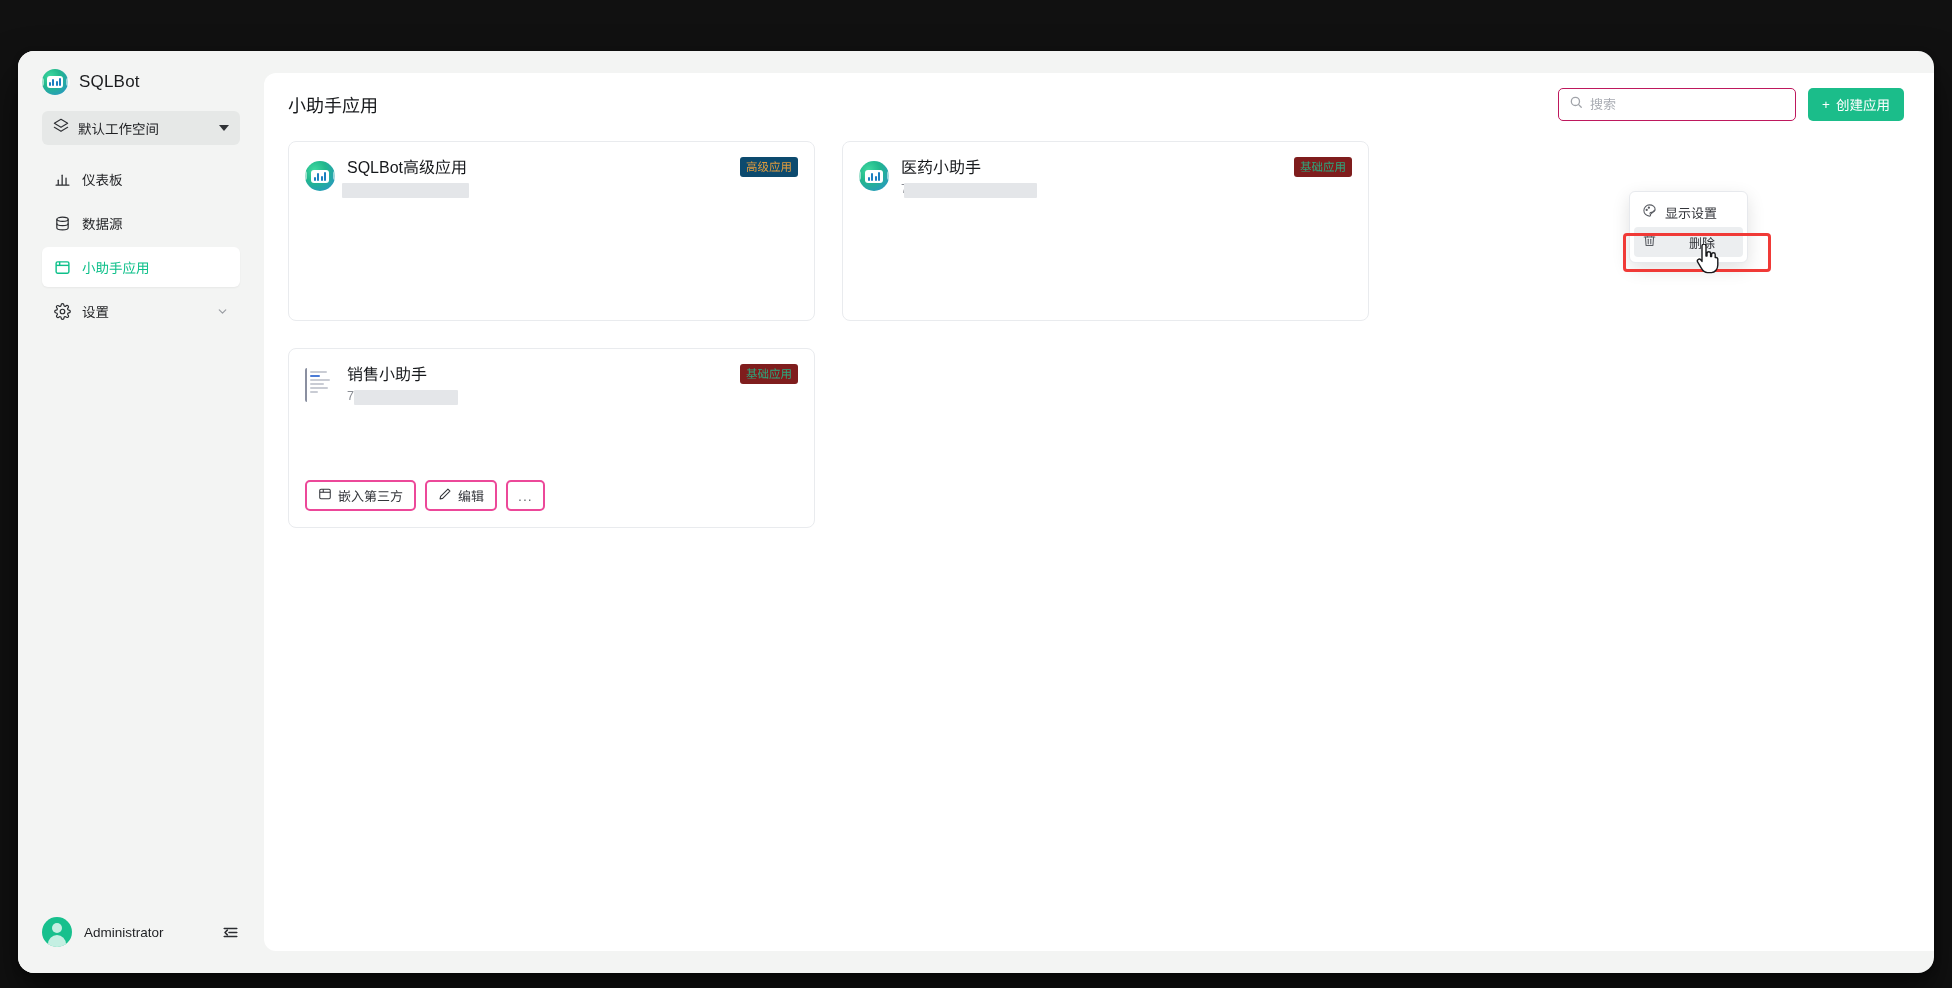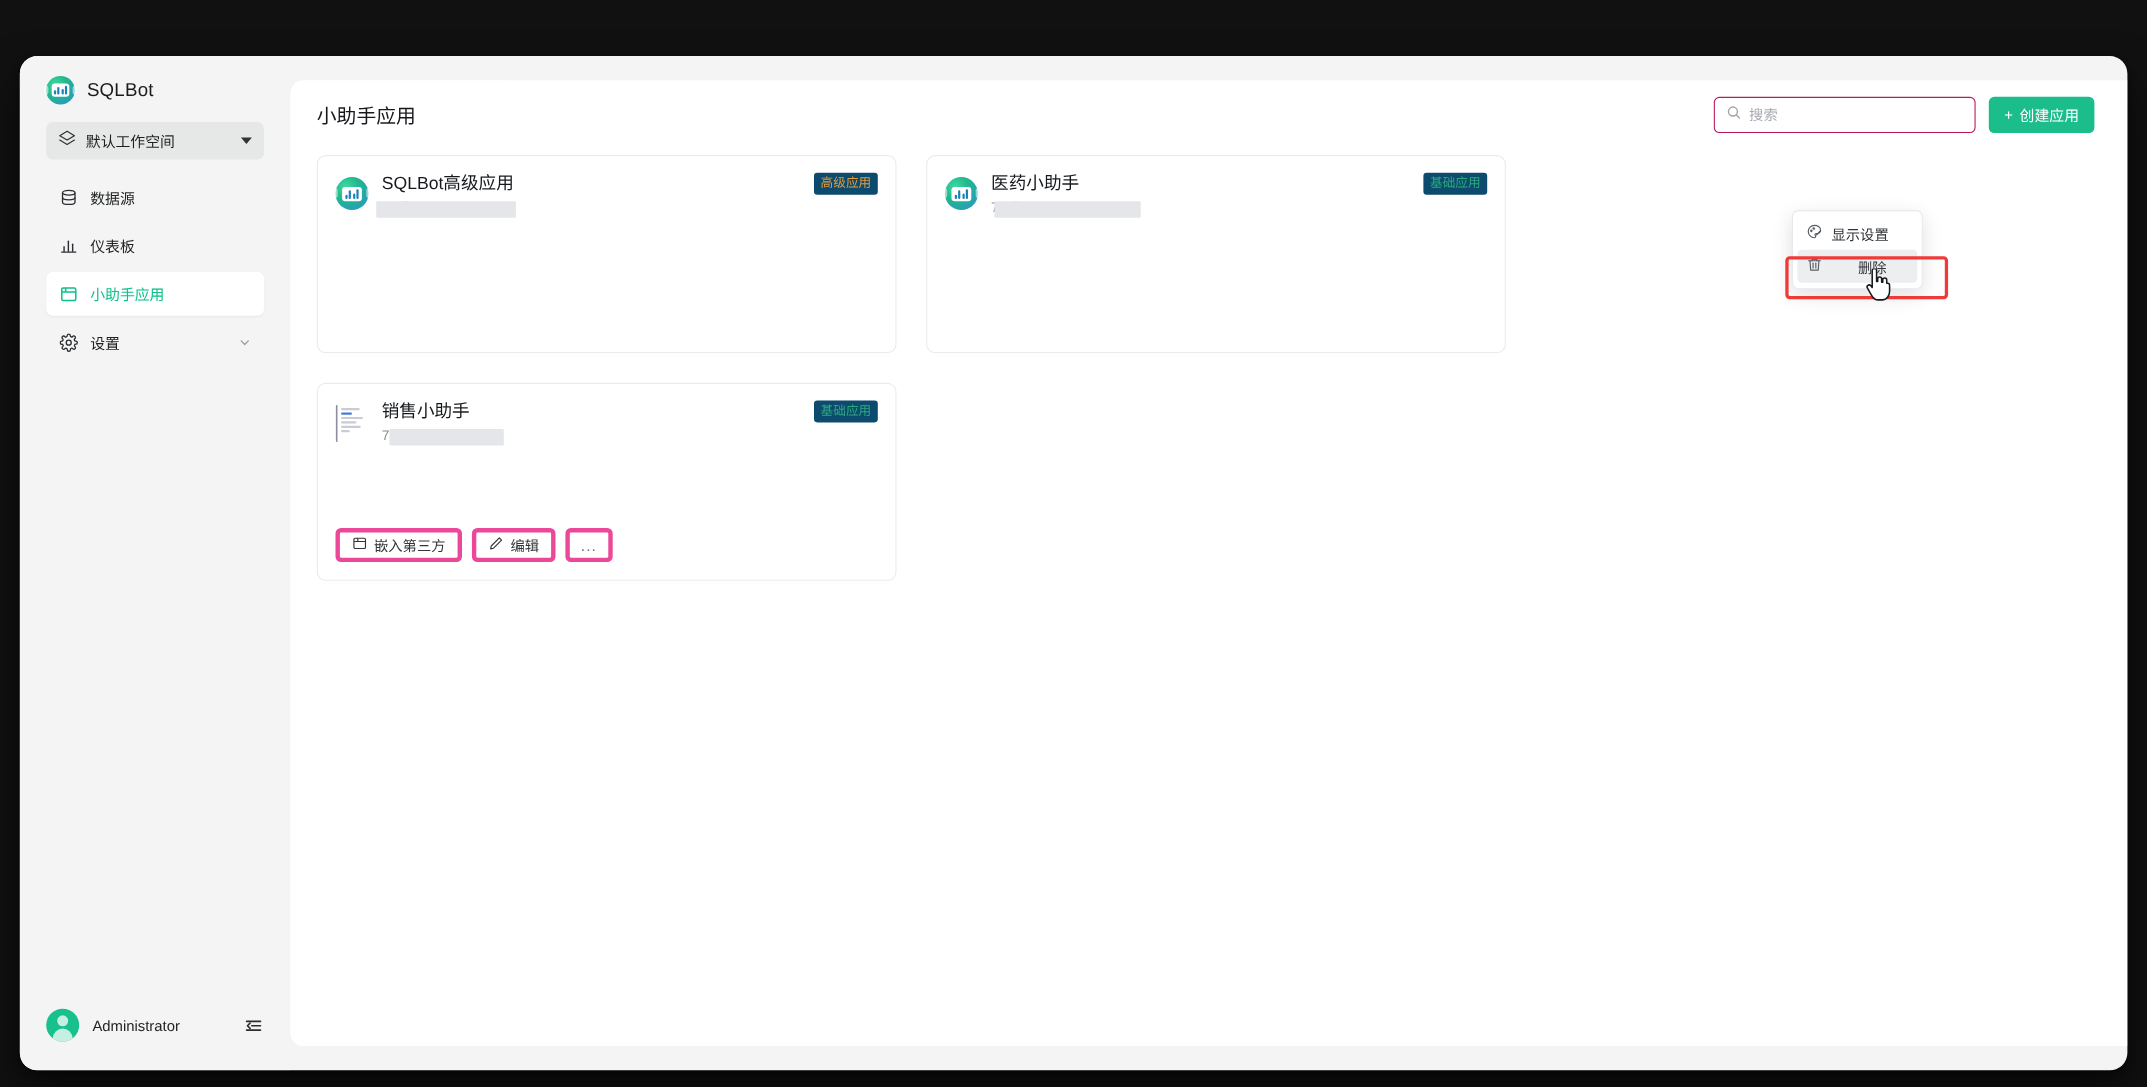--- a/index.html
+++ b/index.html
@@ -305,32 +305,32 @@
   .badge {
     position: absolute;
     top: 15px;
     right: 16px;
     font-size: 11.5px;
     padding: 2px 6px;
     border-radius: 3px;
     line-height: 16px;
   }
   .badge.advanced { color: #e09b3d; background: #0c4a6e; }
-  .badge.basic { color: #2ba97e; background: #0c4a6e; text-align: center; }
+  .badge.basic { color: #2ba97e; background: #7f1d1d; text-align: center; }
 
   .card-actions {
     position: absolute;
     left: 16px;
     bottom: 16px;
     display: flex;
     gap: 9px;
   }
   .act-btn {
     height: 31px;
-    border: 4px solid #ec4899;
+    border: 2px solid #ec4899;
     border-radius: 5px;
     background: #fff;
     display: flex;
     align-items: center;
     gap: 6px;
     padding: 0 11px;
     font-size: 13px;
     color: #33353a;
     cursor: pointer;
     font-family: inherit;
@@ -411,42 +411,42 @@
             <polygon points="12 2 2 8 12 14 22 8 12 2"></polygon>
             <polyline points="2 14 12 20 22 14"></polyline>
           </svg>
         </span>
         <span class="workspace-label">默认工作空间</span>
         <span class="caret-down"></span>
       </div>
 
       <div class="nav">
 
-
-        <div class="nav-item">
-          <span class="ico">
-            <svg width="17" height="17" viewBox="0 0 24 24" fill="none" stroke="#2b2d31" stroke-width="1.7">
-              <ellipse cx="12" cy="6" rx="8" ry="3"></ellipse>
-              <path d="M4 6v12c0 1.7 3.6 3 8 3s8-1.3 8-3V6"></path>
-              <path d="M4 12c0 1.7 3.6 3 8 3s8-1.3 8-3"></path>
-            </svg>
-          </span>
-          <span>数据源</span>
-        </div>
 
         <div class="nav-item">
           <span class="ico">
             <svg width="17" height="17" viewBox="0 0 24 24" fill="none" stroke="#2b2d31" stroke-width="1.8" stroke-linecap="round">
               <line x1="6" y1="13" x2="6" y2="19"></line>
               <line x1="11.5" y1="6" x2="11.5" y2="19"></line>
               <line x1="17" y1="10" x2="17" y2="19"></line>
               <line x1="3" y1="20" x2="21" y2="20"></line>
             </svg>
           </span>
           <span>仪表板</span>
+        </div>
+
+        <div class="nav-item">
+          <span class="ico">
+            <svg width="17" height="17" viewBox="0 0 24 24" fill="none" stroke="#2b2d31" stroke-width="1.7">
+              <ellipse cx="12" cy="6" rx="8" ry="3"></ellipse>
+              <path d="M4 6v12c0 1.7 3.6 3 8 3s8-1.3 8-3V6"></path>
+              <path d="M4 12c0 1.7 3.6 3 8 3s8-1.3 8-3"></path>
+            </svg>
+          </span>
+          <span>数据源</span>
         </div>
 
         <div class="nav-item active">
           <span class="ico">
             <svg width="17" height="17" viewBox="0 0 24 24" fill="none" stroke="#0ec08a" stroke-width="2" stroke-linejoin="round">
               <rect x="3" y="4" width="18" height="16" rx="2"></rect>
               <line x1="3" y1="9" x2="21" y2="9"></line>
               <line x1="8" y1="4" x2="8" y2="9"></line>
             </svg>
           </span>

